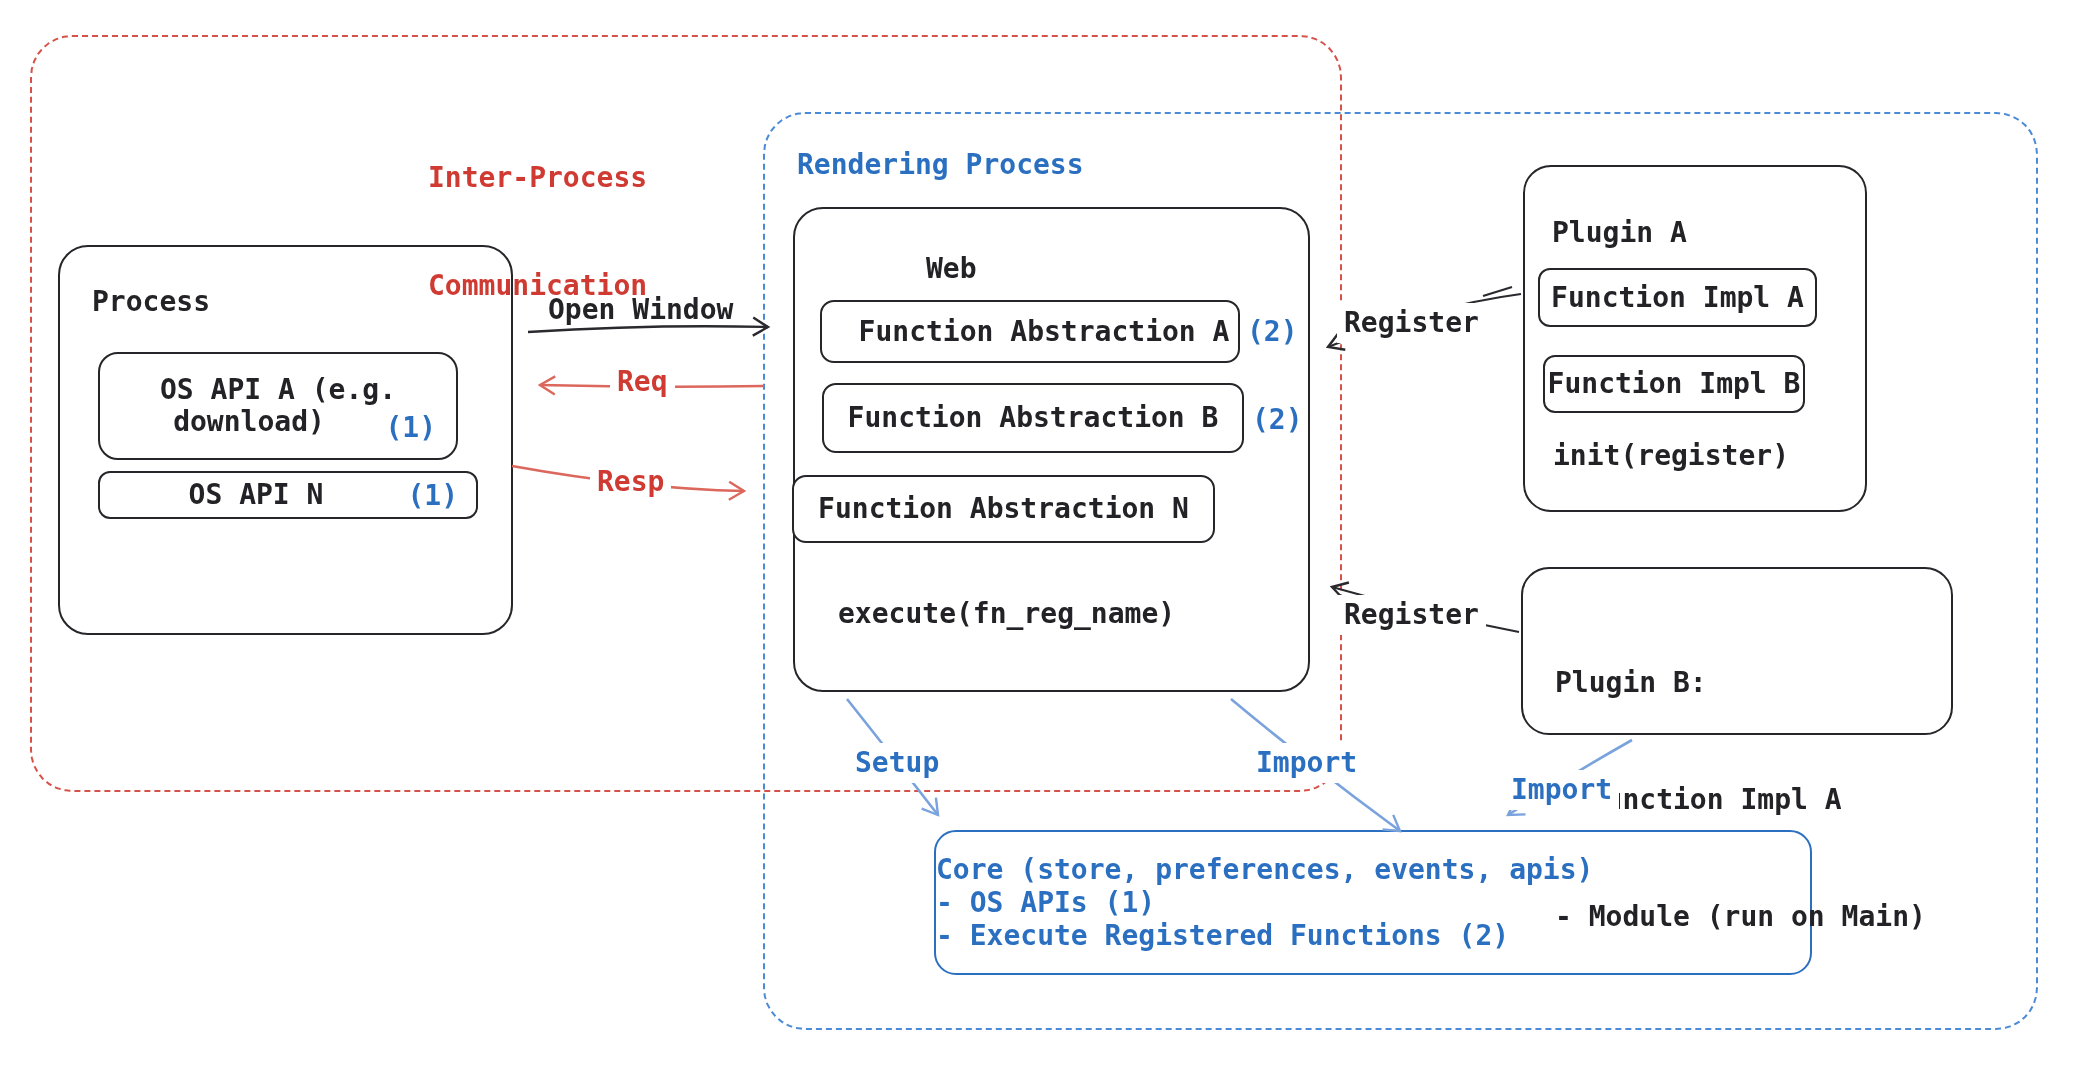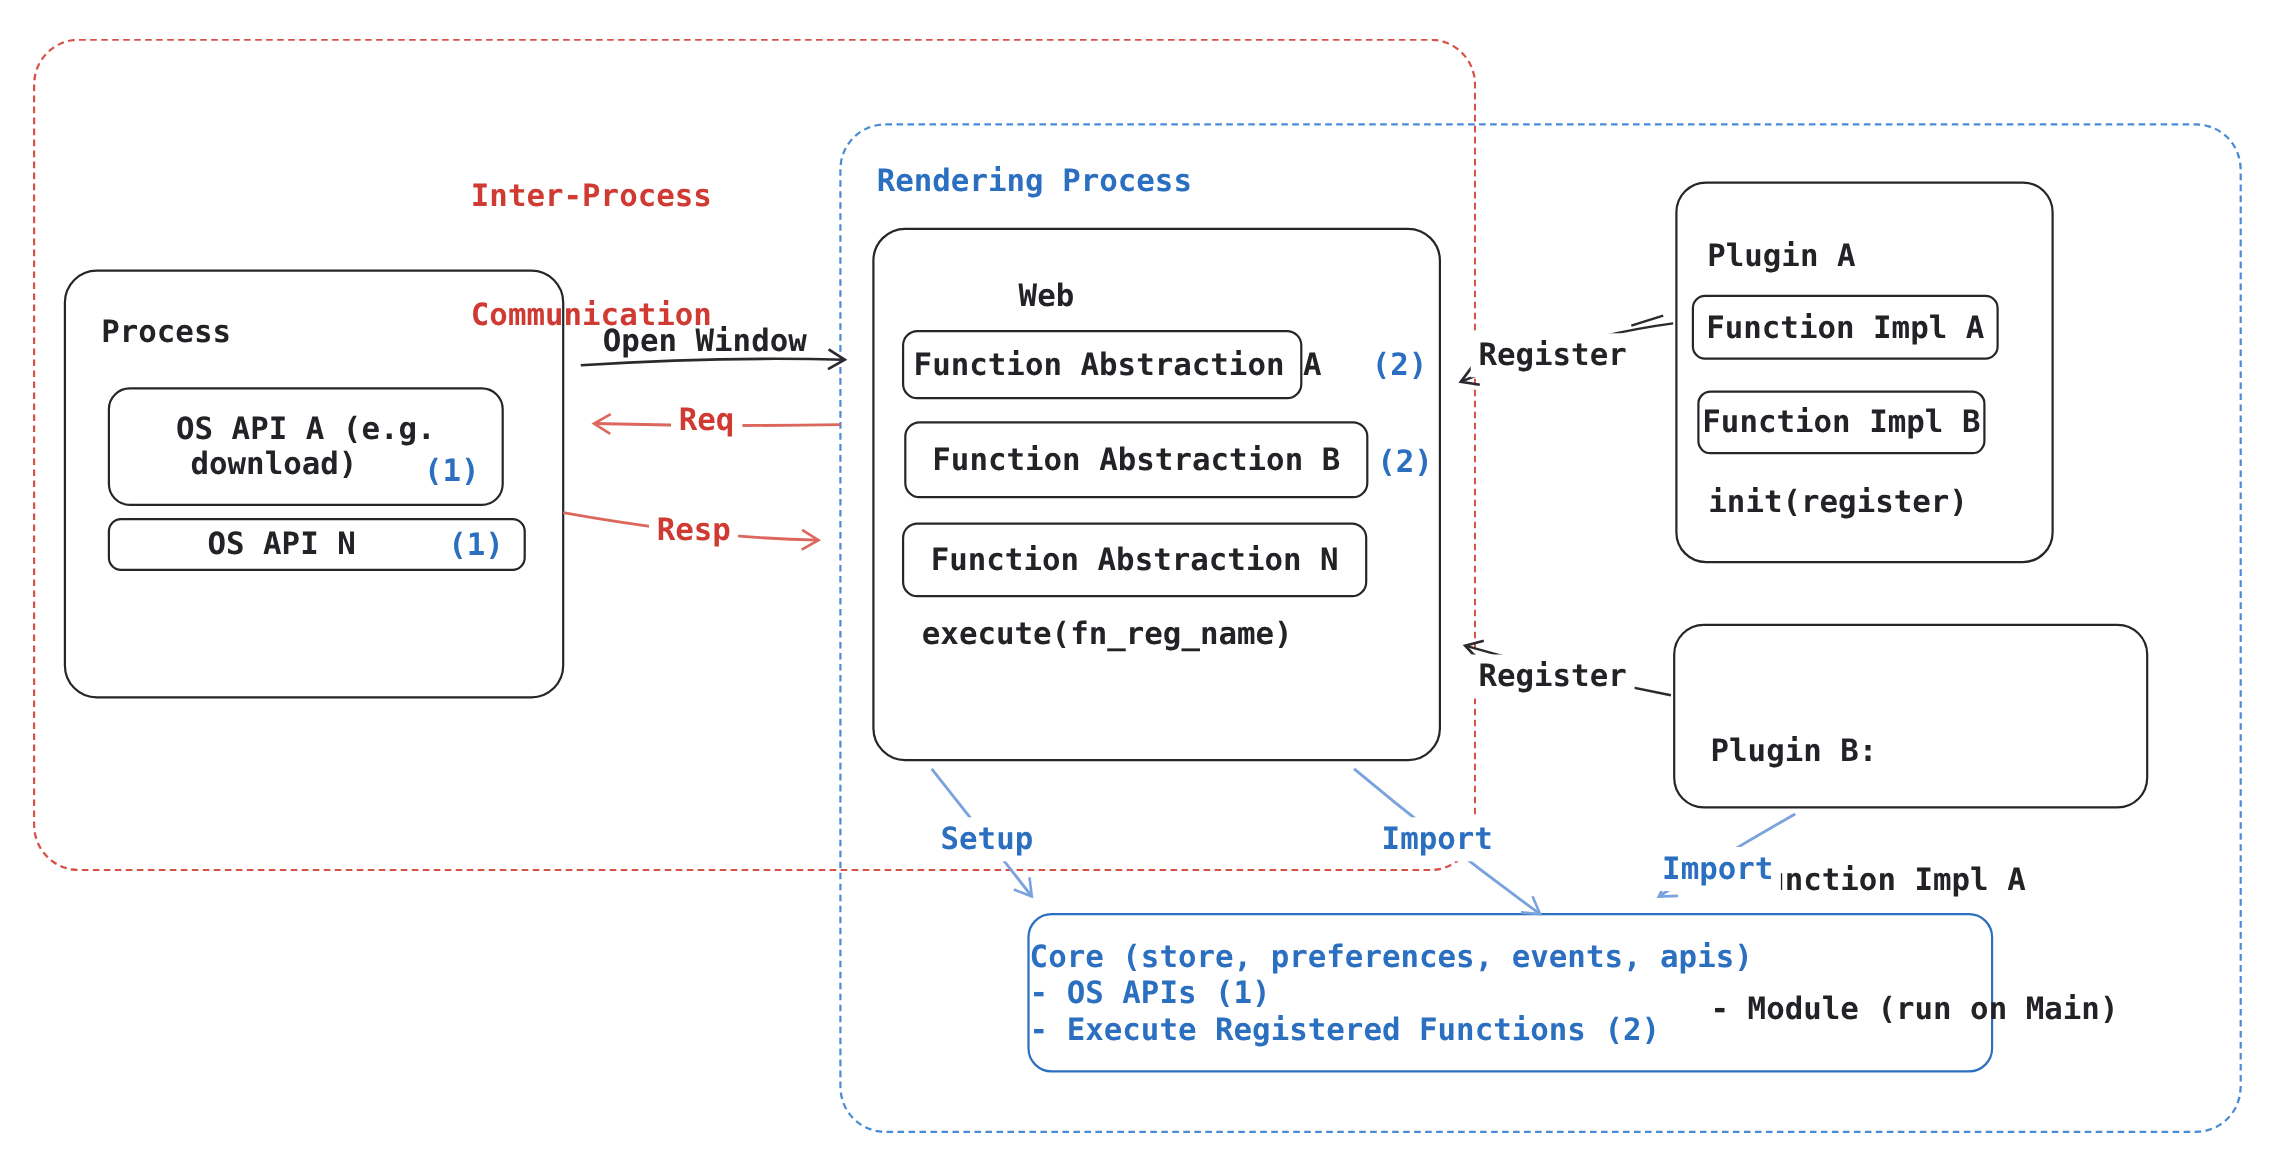--- a/index.html
+++ b/index.html
@@ -45,35 +45,35 @@
   </div>
 
   <div class="b flexc" style="left:98px;top:471px;width:380px;height:48px;border-radius:12px;">
     <span class="t" style="position:static;line-height:30px;margin-left:-64px;">OS API N</span>
     <span class="badge" style="right:18px;top:50%;transform:translateY(-50%);">(1)</span>
   </div>
 
   <div class="b" style="left:793px;top:207px;width:517px;height:485px;border-radius:30px;"></div>
   <div class="t" style="left:926px;top:251px;">Web</div>
 
-  <div class="b flexc" style="left:820px;top:300px;width:364px;height:63px;border-radius:14px;padding-left:28px;">
+  <div class="b flexc" style="left:820px;top:300px;width:420px;height:63px;border-radius:14px;padding-left:28px;">
     <span class="t" style="position:static;line-height:30px;">Function Abstraction A</span>
   </div>
   <span class="badge" style="left:1247px;top:315px;">(2)</span>
 
   <div class="b flexc" style="left:822px;top:383px;width:422px;height:70px;border-radius:14px;">
     <span class="t" style="position:static;line-height:30px;">Function Abstraction B</span>
   </div>
   <span class="badge" style="left:1252px;top:403px;">(2)</span>
 
-  <div class="b flexc" style="left:820px;top:475px;width:423px;height:68px;border-radius:14px;">
+  <div class="b flexc" style="left:792px;top:475px;width:423px;height:68px;border-radius:14px;">
     <span class="t" style="position:static;line-height:30px;">Function Abstraction N</span>
   </div>
 
-  <div class="t" style="left:838px;top:558px;text-align:right;">execute(fn_reg_name)</div>
+  <div class="t" style="left:838px;top:596px;text-align:right;">execute(fn_reg_name)</div>
 
   <div class="b" style="left:1523px;top:165px;width:344px;height:347px;border-radius:28px;"></div>
   <div class="t" style="left:1552px;top:215px;">Plugin A</div>
 
   <div class="b flexc" style="left:1538px;top:268px;width:279px;height:59px;border-radius:12px;">
     <span class="t" style="position:static;line-height:30px;">Function Impl A</span>
   </div>
   <div class="b flexc" style="left:1543px;top:355px;width:262px;height:58px;border-radius:12px;">
     <span class="t" style="position:static;line-height:30px;">Function Impl B</span>
   </div>

